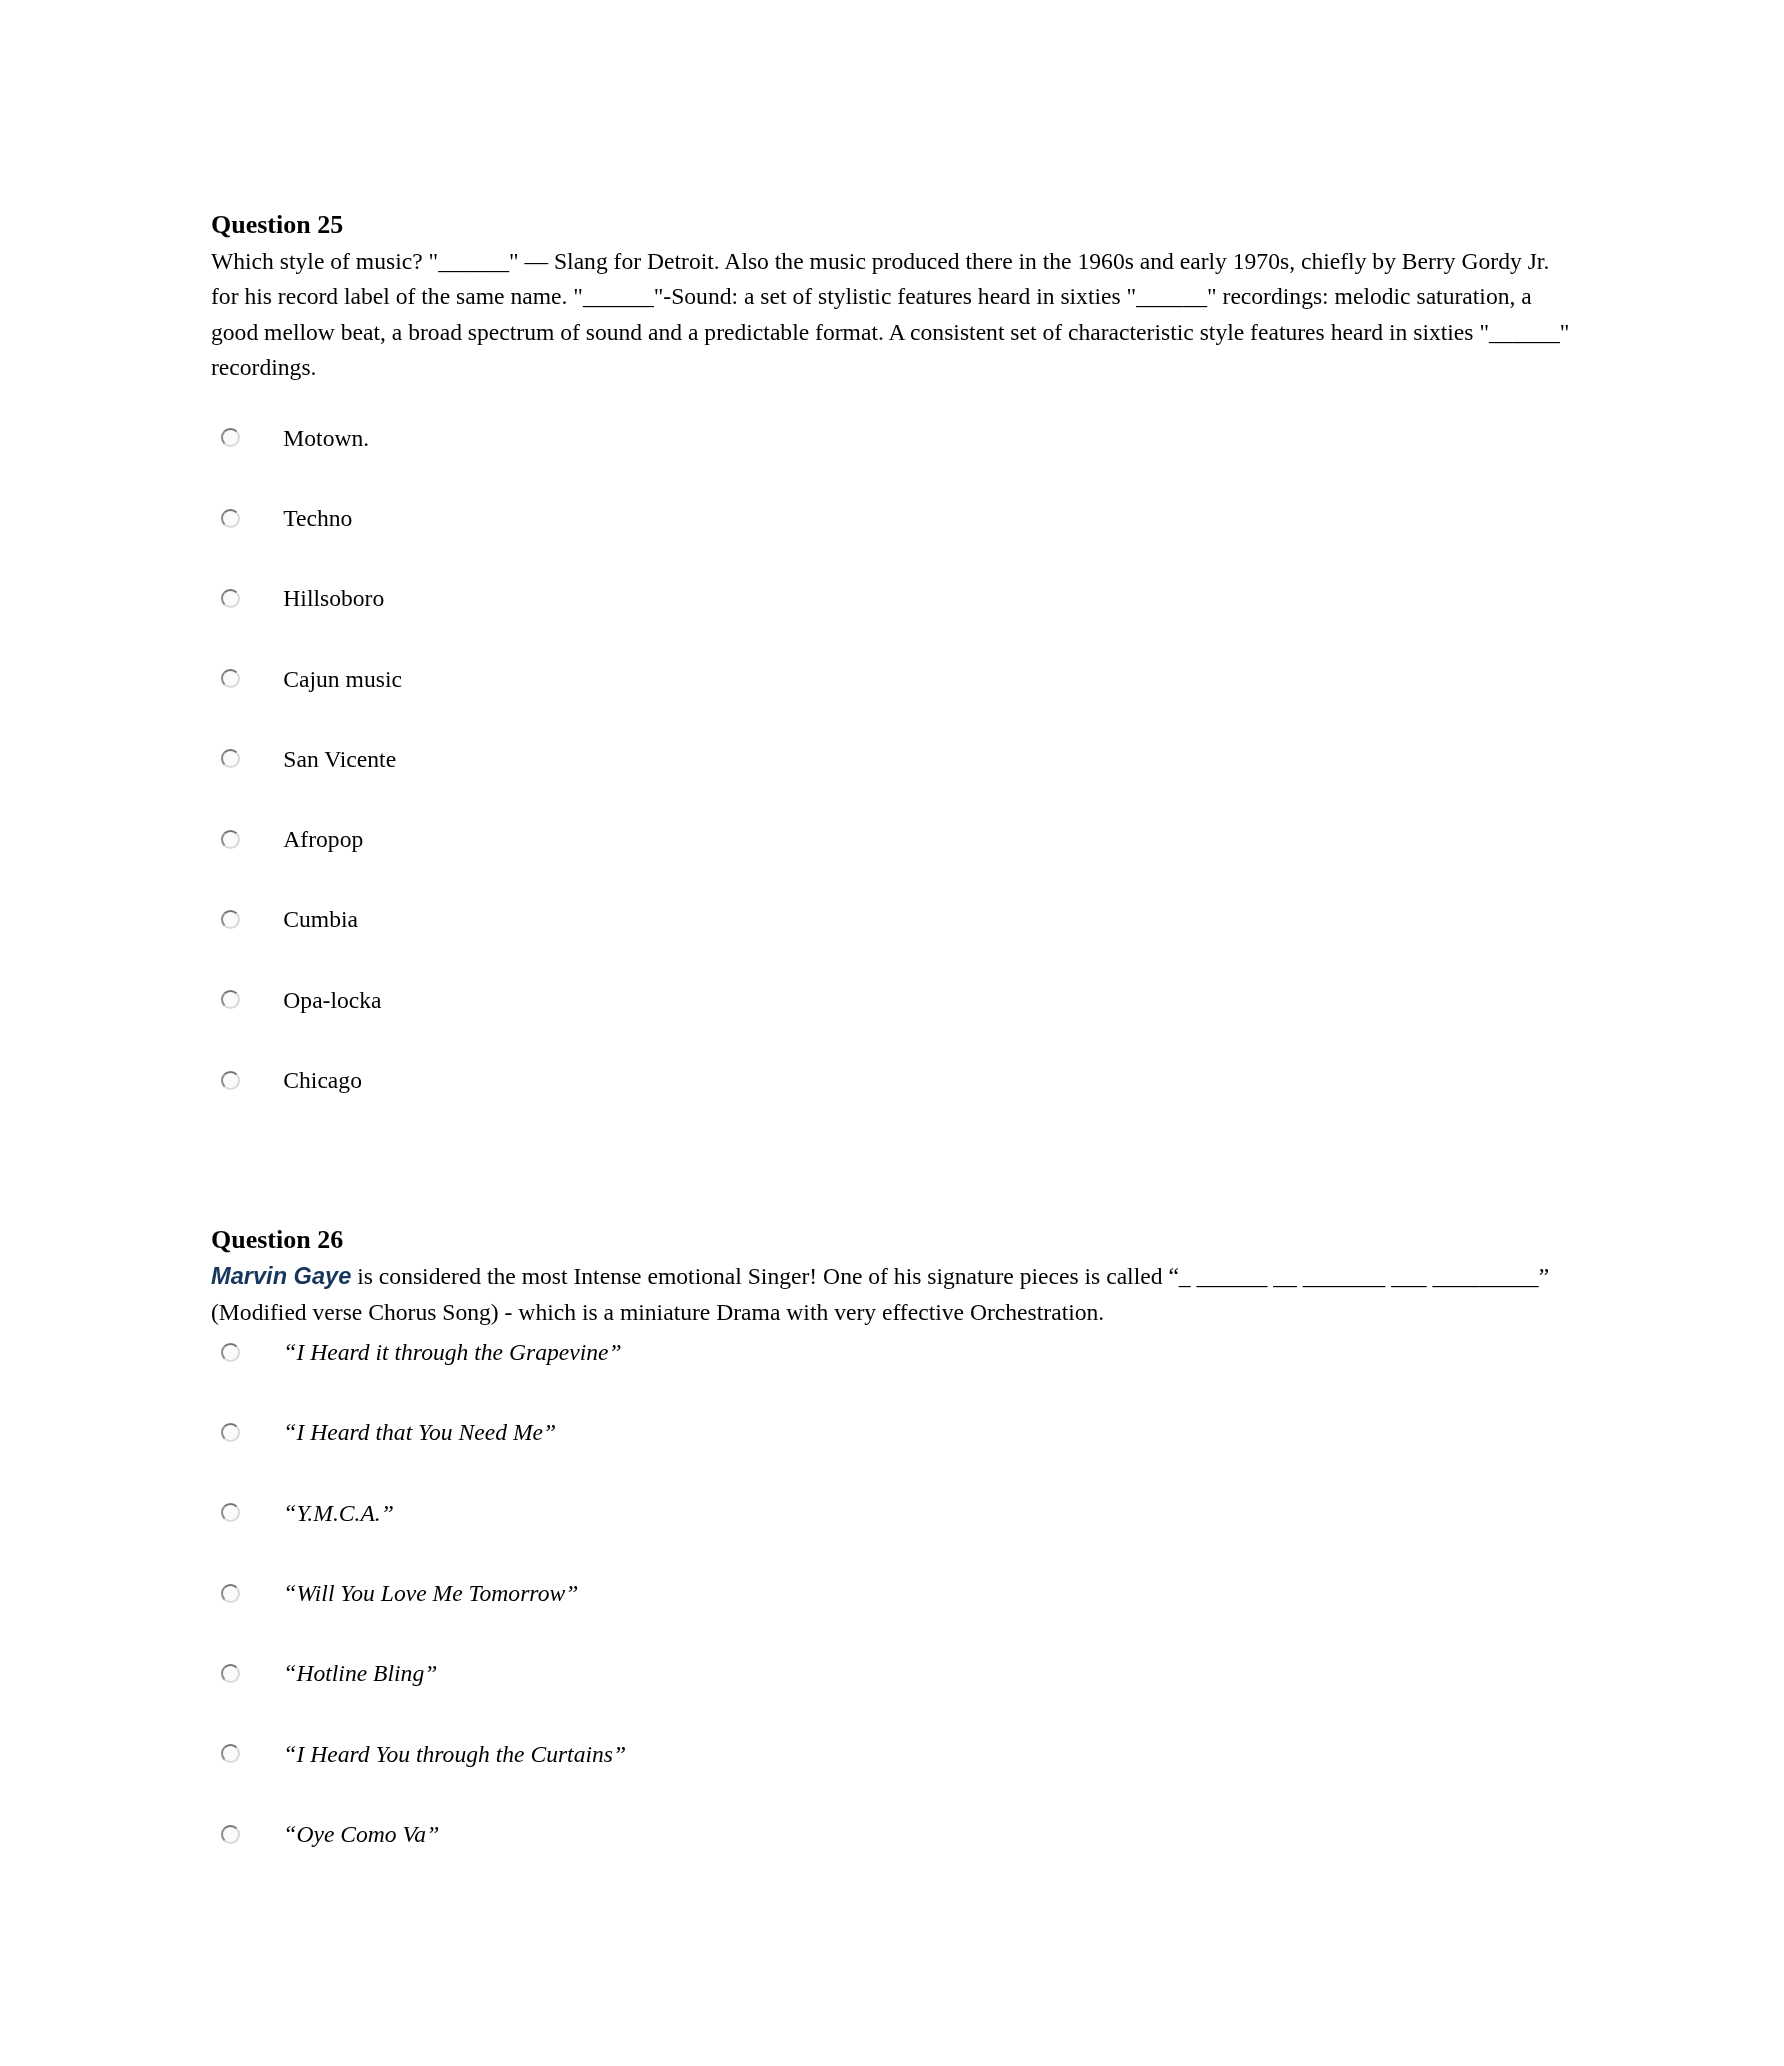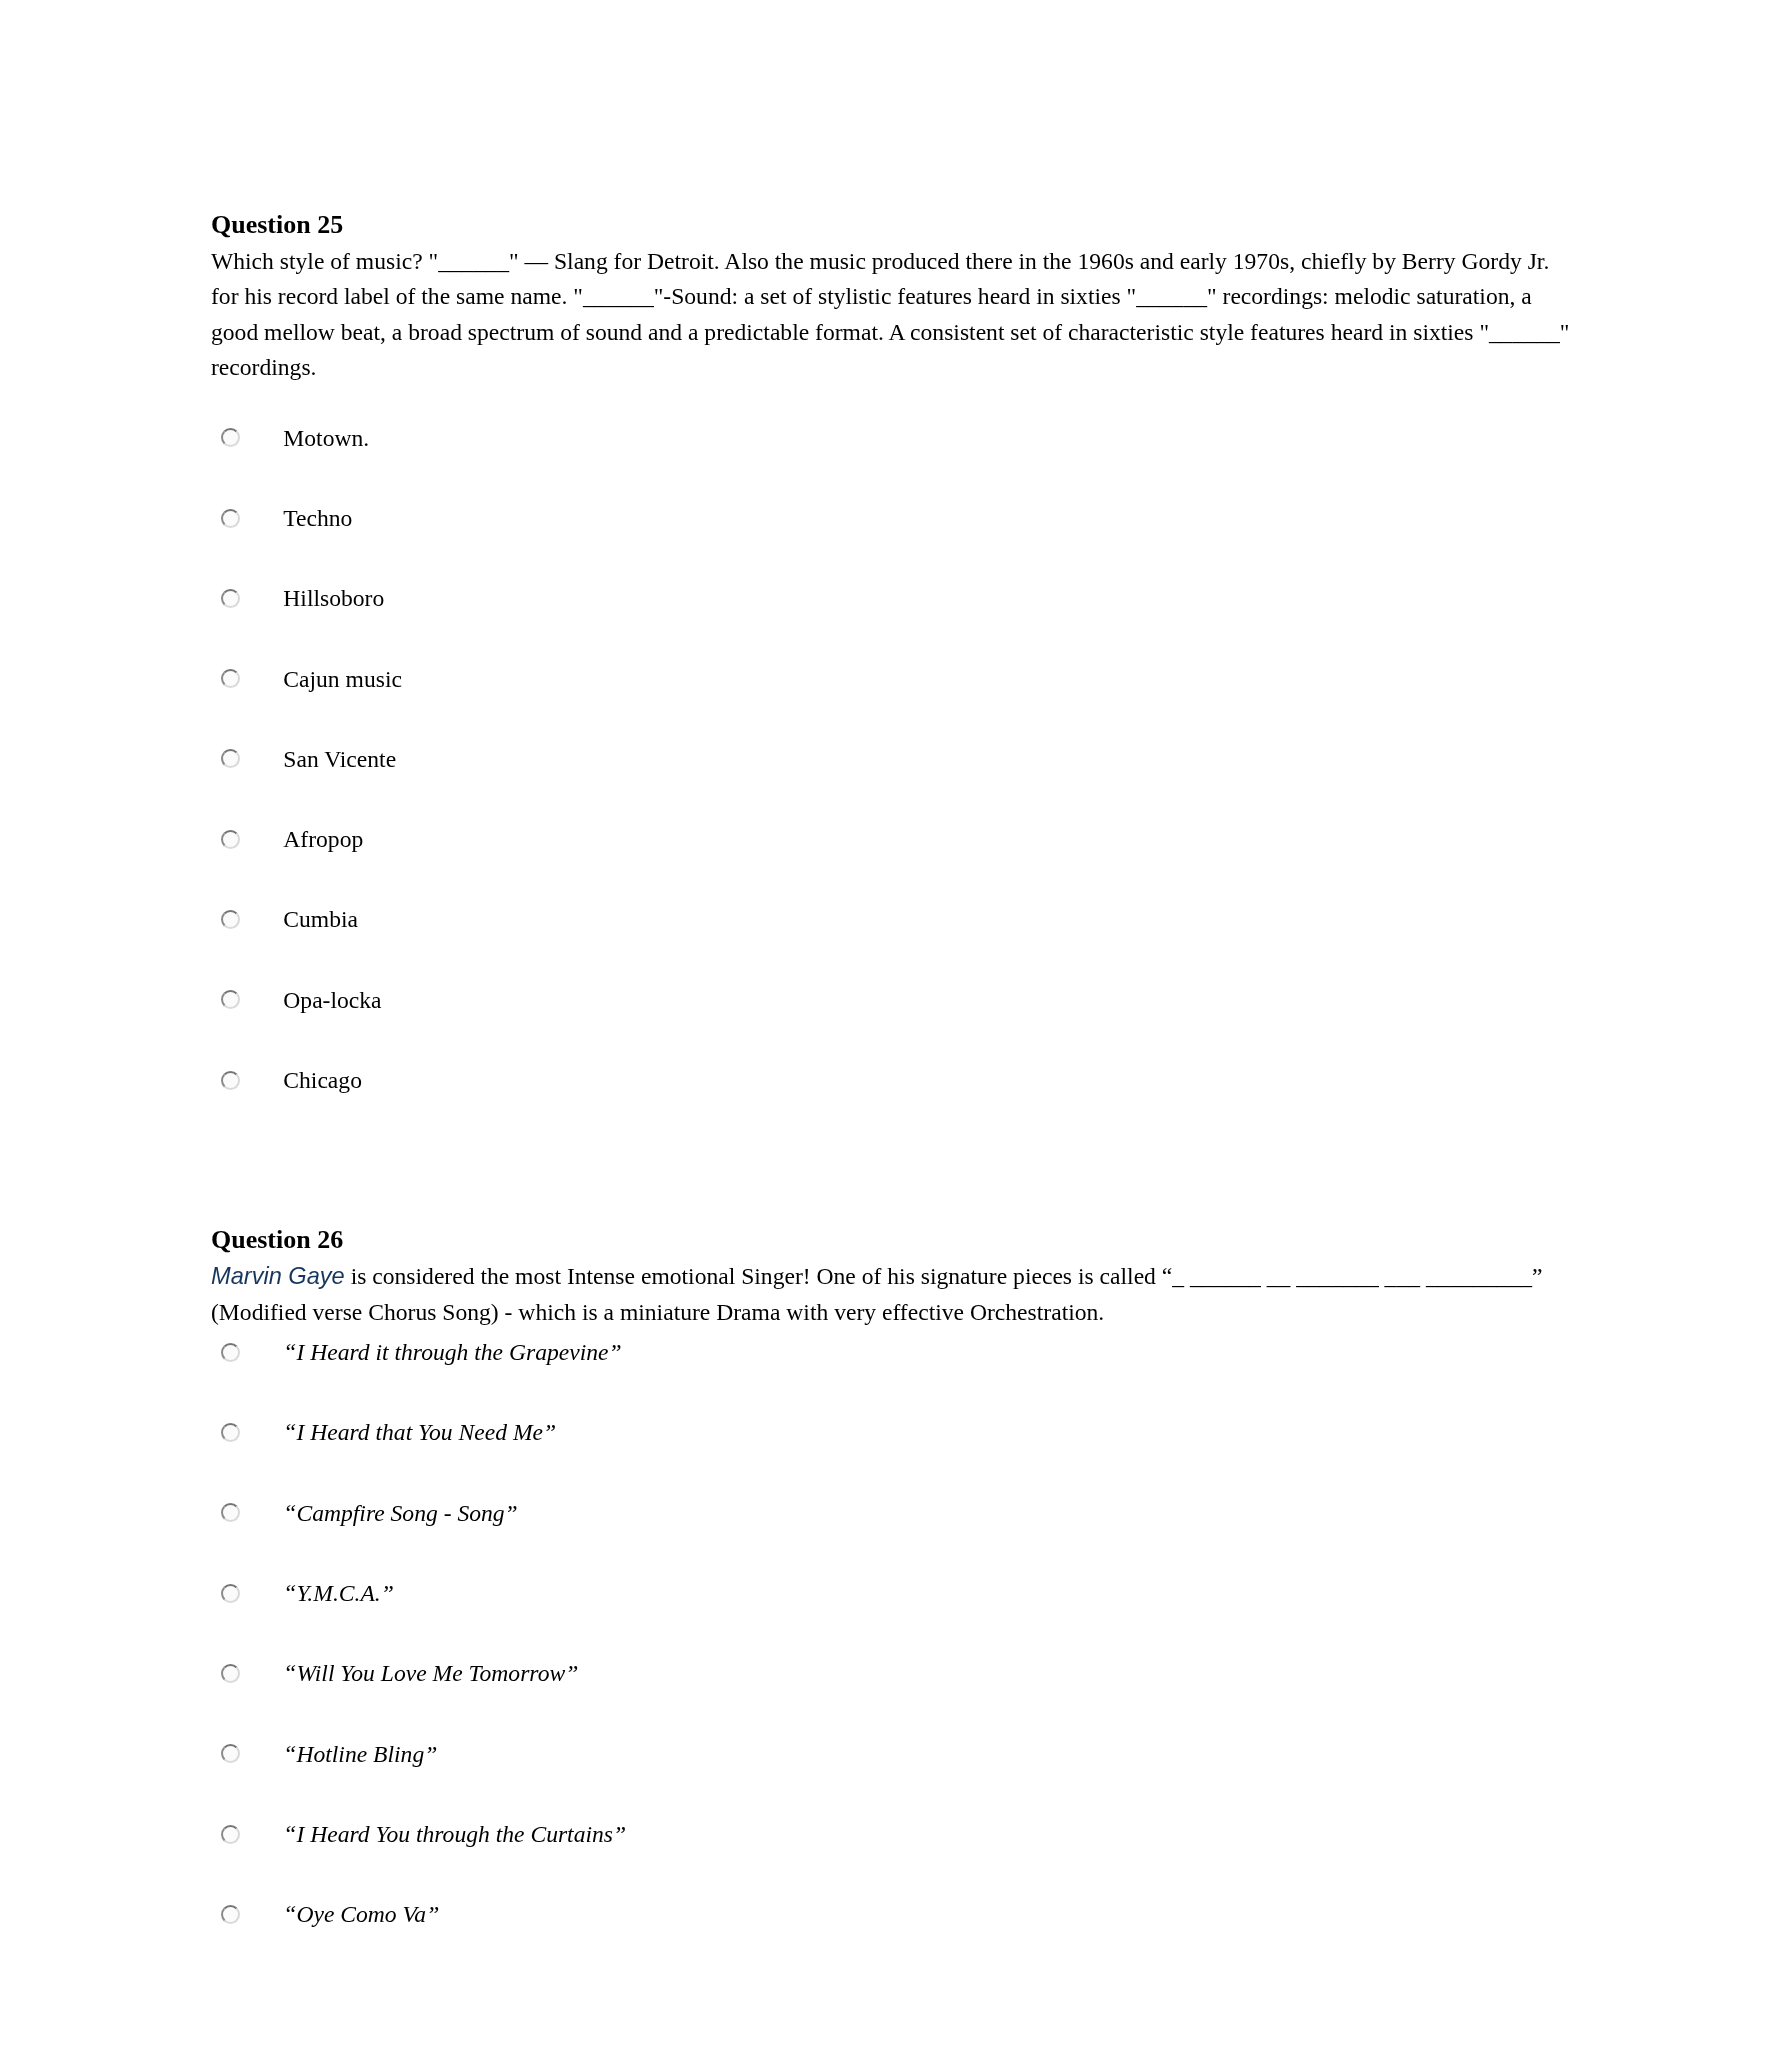--- a/index.html
+++ b/index.html
@@ -47,21 +47,21 @@
   }
   .option-label {
     font-size: 23.6px;
     line-height: 1.2;
   }
   .q26 { margin-top: 130px; }
   .q26 .options { margin-top: 8px; }
   .q26 .option-label { font-style: italic; }
   .marvin {
     font-family: "Liberation Sans", sans-serif;
-    font-weight: 400;
+    font-weight: 700;
     font-style: italic;
     color: #17365D;
     margin-top: 8px;
   }
   .serif-italic { }
 </style>
 </head>
 <body>
 
 <div class="page">
@@ -118,24 +118,20 @@
       <div class="option">
         <span class="radio"></span>
         <span class="option-label">“I Heard it through the Grapevine”</span>
       </div>
       <div class="option">
         <span class="radio"></span>
         <span class="option-label">“I Heard that You Need Me”</span>
       </div>
       <div class="option">
         <span class="radio"></span>
-        <span class="option-label">“Campfire Song - Song”</span>
-      </div>
-      <div class="option">
-        <span class="radio"></span>
         <span class="option-label">“Y.M.C.A.”</span>
       </div>
       <div class="option">
         <span class="radio"></span>
         <span class="option-label">“Will You Love Me Tomorrow”</span>
       </div>
       <div class="option">
         <span class="radio"></span>
         <span class="option-label">“Hotline Bling”</span>
       </div>

